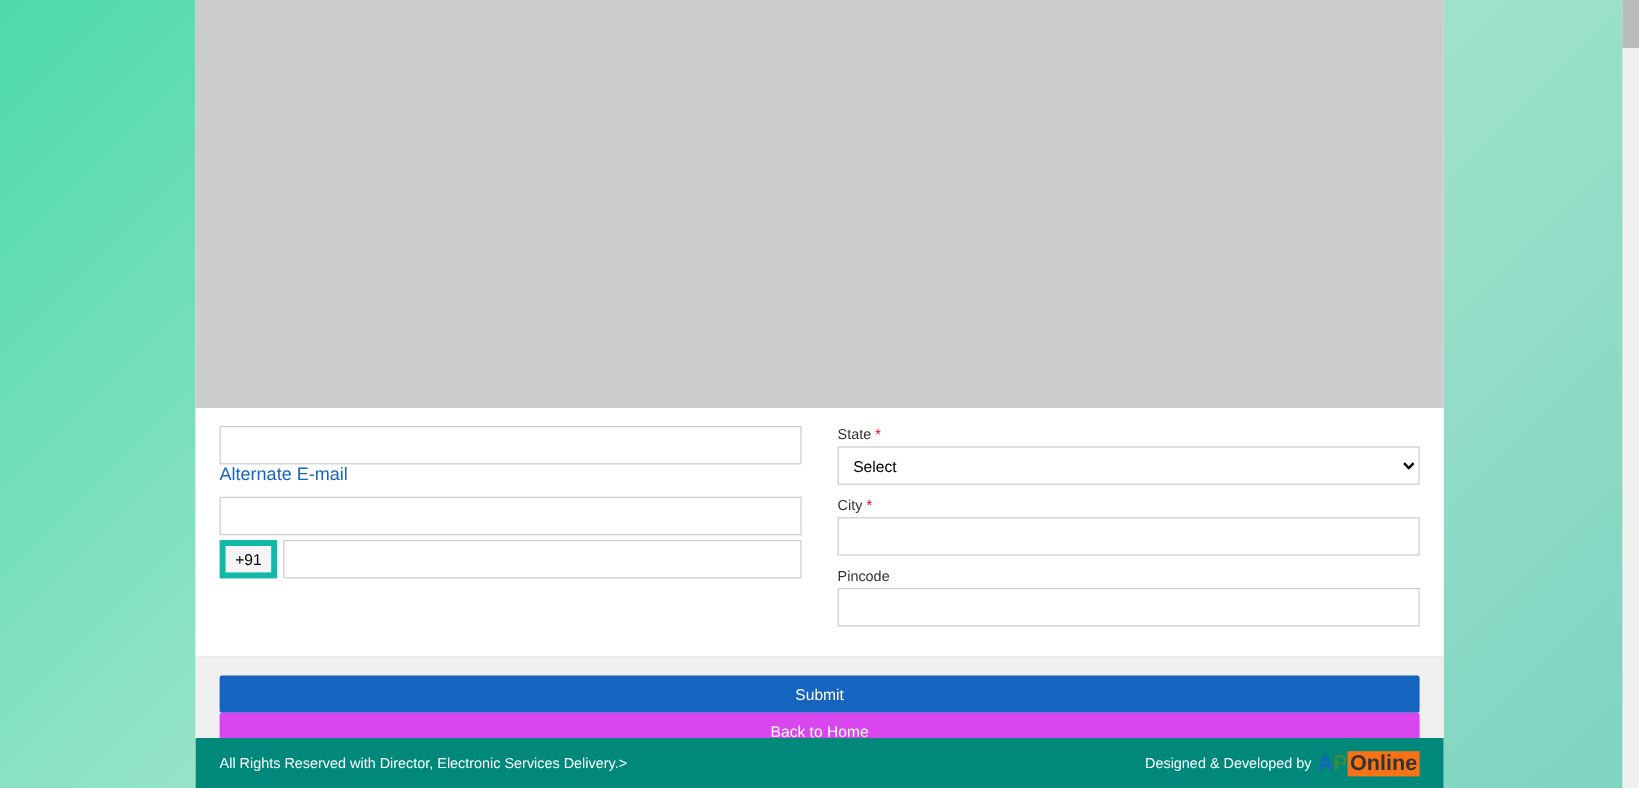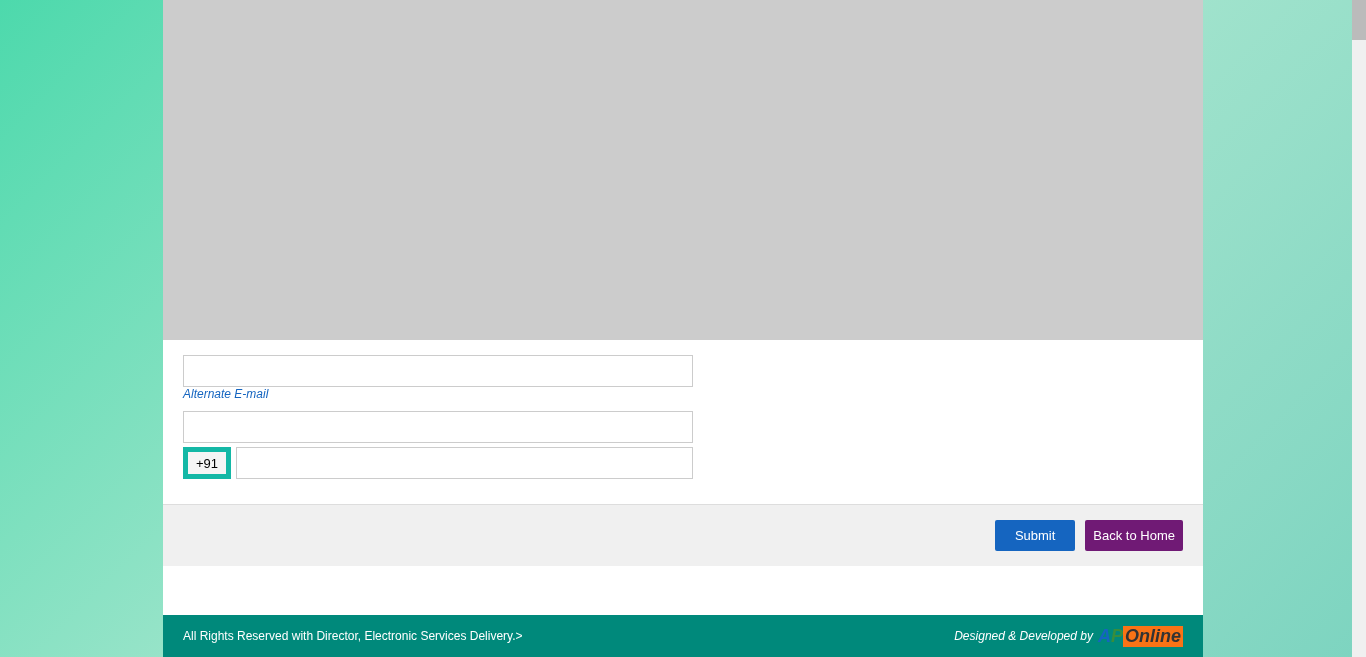--- a/index.html
+++ b/index.html
@@ -63,25 +63,24 @@
       flex: 1;
       max-width: 510px;
       margin-left: 10px;
     }
 
     .field-group {
       margin-bottom: 10px;
     }
 
     .field-label {
-      font-size: 12px;
+      font-size: 15px;
       color: #1565c0;
       margin-bottom: 3px;
       display: block;
-      font-style: italic;
     }
 
     .field-label.required::after {
       content: ' *';
       color: red;
     }
 
     .field-label-static {
       font-size: 12px;
       color: #333;
@@ -141,35 +140,35 @@
     .phone-input {
       flex: 1;
     }
 
     
     .action-bar {
       background: #f0f0f0;
       padding: 15px 20px;
       display: flex;
       justify-content: flex-end;
-      gap: 10px;
+      flex-direction: column;
     }
 
     .btn-submit {
       background: #1565c0;
       color: #fff;
       border: none;
       padding: 8px 20px;
       font-size: 13px;
       cursor: pointer;
       border-radius: 2px;
     }
 
     .btn-back-home {
-      background: #701a75;
+      background: #d946ef;
       color: #fff;
       border: none;
       padding: 8px 8px;
       font-size: 13px;
       cursor: pointer;
       border-radius: 2px;
     }
 
     
     .footer {
@@ -191,21 +190,20 @@
     .footer-left {
       color: #fff;
       font-size: 12px;
     }
 
     .footer-right {
       display: flex;
       align-items: center;
       font-size: 12px;
       color: #fff;
-      font-style: italic;
     }
 
     .aponline-logo {
       display: inline-flex;
       align-items: flex-end;
       margin-left: 5px;
     }
 
     .ap-text {
       font-size: 18px;
@@ -268,20 +266,44 @@
           <div class="field-group">
             <input type="text" value="" style="margin-bottom: 4px;">
             <div class="phone-row">
               <div class="phone-prefix">+91</div>
               <input type="text" class="phone-input" value="" style="">
             </div>
           </div>
 
         </div>
 
+        <div class="form-col-right">
+
+          <div class="field-group">
+            <label class="field-label-state">
+              <span>State</span> <span class="req">*</span>
+            </label>
+            <select>
+              <option>Select</option>
+            </select>
+          </div>
+
+          <div class="field-group">
+            <label class="field-label-state">
+              <span>City</span> <span class="req">*</span>
+            </label>
+            <input type="text" value="" style="">
+          </div>
+
+          <div class="field-group">
+            <label class="field-label-static">Pincode</label>
+            <input type="text" value="" style="">
+          </div>
+
+        </div>
       </div>
     </div>
 
     <div class="action-bar">
       <button class="btn-submit">Submit</button>
       <button class="btn-back-home">Back to Home</button>
     </div>
 
     <div class="footer">
       <div class="footer-left">All Rights Reserved with Director, Electronic Services Delivery.&gt;</div>

